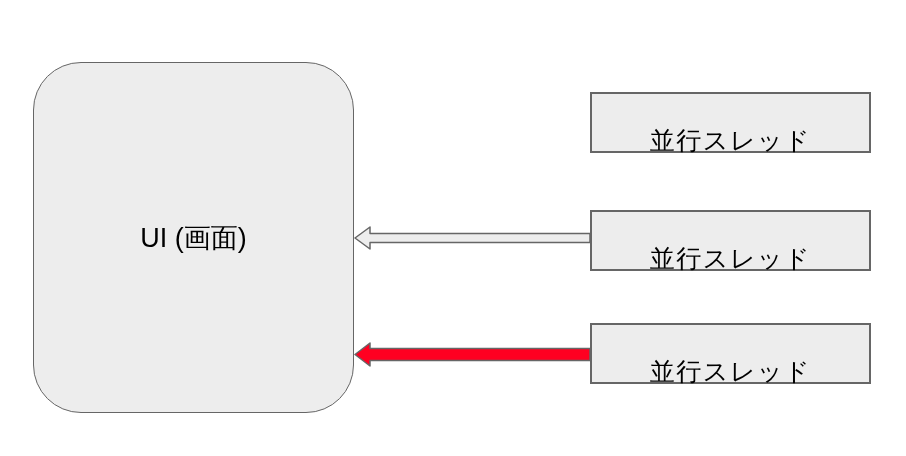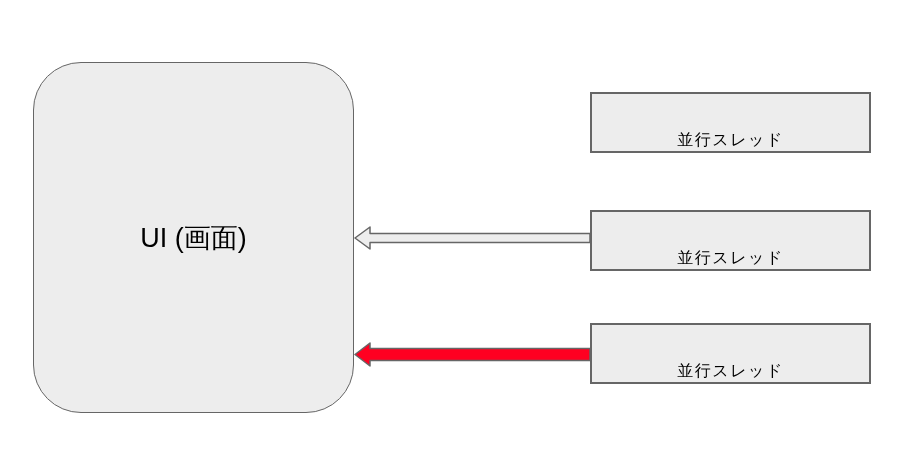--- a/index.html
+++ b/index.html
@@ -44,21 +44,21 @@
     left: 590px;
     width: 281px;
     height: 61px;
     background: var(--box-fill);
     border: 2px solid var(--stroke);
     display: flex;
     align-items: center;
     justify-content: center;
   }
   .thread-box .label {
-    font-size: 16px;
+    font-size: 25px;
     letter-spacing: 1.5px;
     color: var(--text);
     white-space: nowrap;
     margin-top: 36px;
   }
   .thread-box.t1 { top: 92px; }
   .thread-box.t2 { top: 210px; }
   .thread-box.t3 { top: 323px; }
 
   .overlay {

